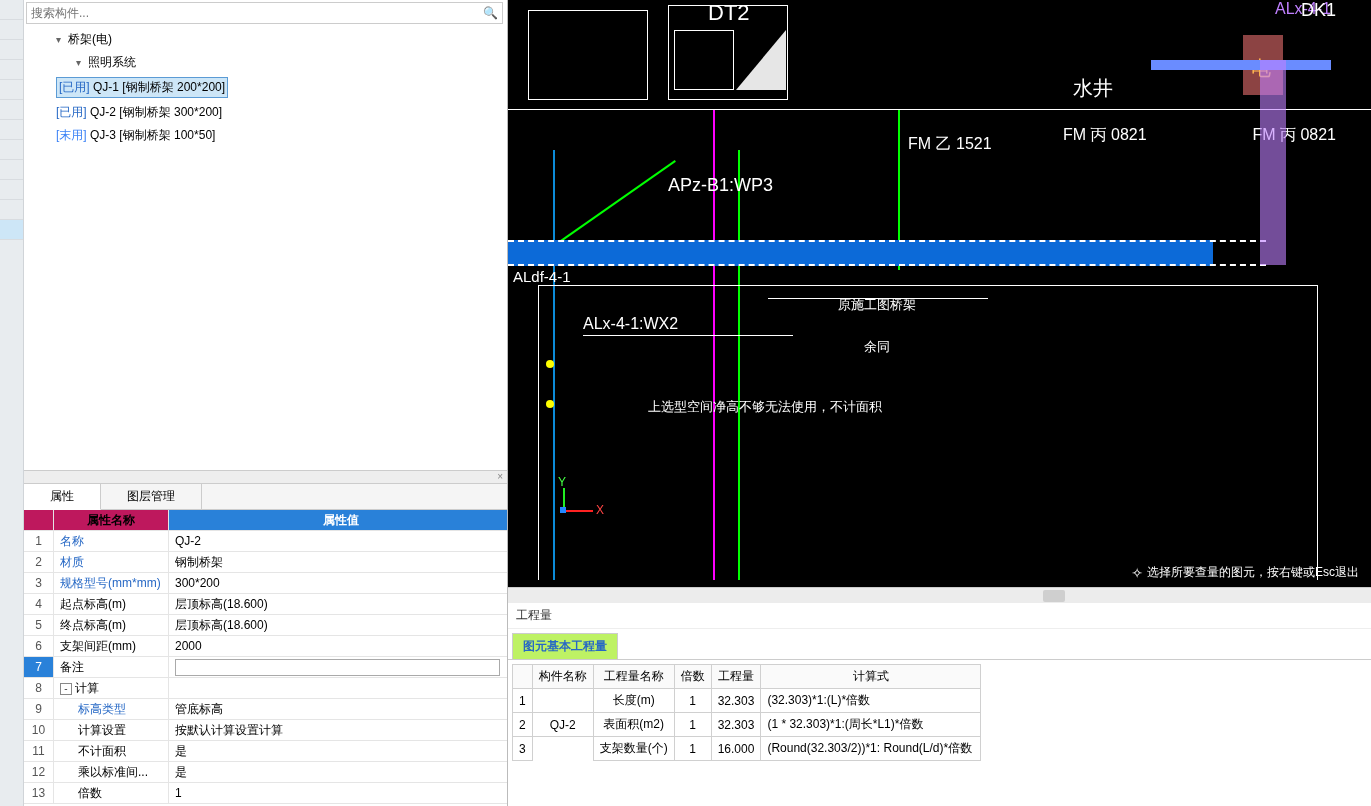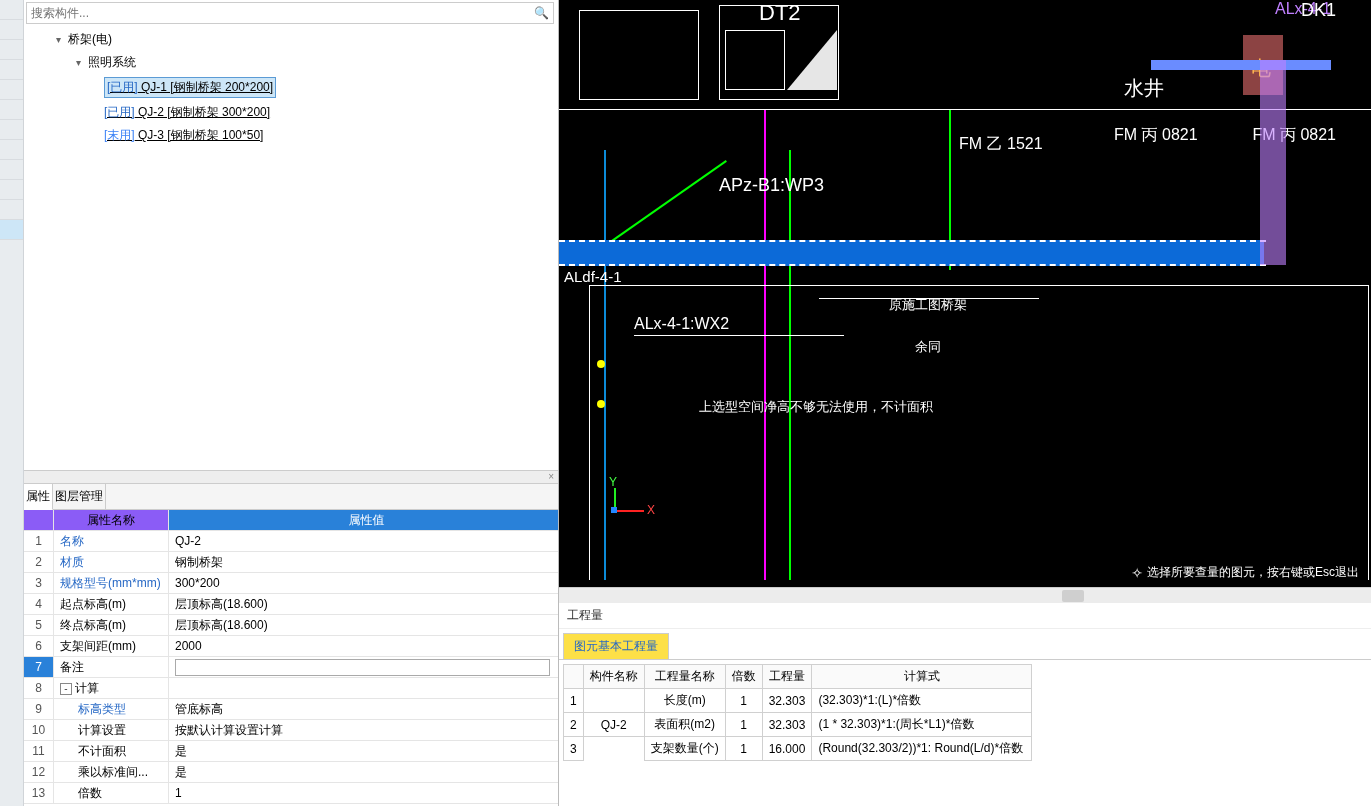--- a/index.html
+++ b/index.html
@@ -4,44 +4,44 @@
 <style>
 * { box-sizing: border-box; margin: 0; padding: 0; font-family: "Microsoft YaHei", sans-serif; }
 body { width: 1371px; height: 806px; display: flex; overflow: hidden; background: #fff; font-size: 12px; }
 
 
 .narrow-bar { width: 24px; background: #e8ecef; border-right: 1px solid #d0d4d8; display: flex; flex-direction: column; }
 .narrow-bar .nb-item { height: 20px; border-bottom: 1px solid #d8dce0; }
 .narrow-bar .nb-item.sel { background: #cde6f7; }
 
 
-.left-col { width: 535px; display: flex; flex-direction: column; border-right: 1px solid #bbb; }
+.left-col { width: 484px; display: flex; flex-direction: column; border-right: 1px solid #bbb; }
 .search-bar { display: flex; align-items: center; border: 1px solid #ccc; margin: 2px 4px 2px 2px; height: 22px; padding: 0 4px; }
 .search-bar input { flex: 1; border: none; outline: none; font-size: 12px; color: #888; }
 .search-bar .mag { color: #888; font-size: 12px; }
 .tree { flex: 1; overflow: auto; padding-top: 2px; }
 .tree-row { padding: 3px 0 3px 12px; display: flex; align-items: center; cursor: default; }
 .tree-row .tri { width: 10px; display: inline-block; color: #666; font-size: 10px; margin-right: 2px; }
 .tree-row .lbl { white-space: nowrap; }
 .tree-row.lvl1 { padding-left: 32px; }
 .tree-row.lvl2 { padding-left: 52px; }
-.tree-row.lvl3 { padding-left: 80px; text-decoration: underline; }
+.tree-row.lvl3 { padding-left: 32px; }
 .tree-row.sel .lbl { background: #cde6f7; border: 1px solid #5b9bd5; padding: 1px 2px; }
 .tag-used { color: #2668c5; }
 .tag-unused { color: #3b82f6; }
 
 
 .prop-handle { height: 14px; background: #eee; border-top: 1px solid #ccc; border-bottom: 1px solid #ccc; position: relative; }
 .prop-handle .x { position: absolute; right: 4px; top: 0; font-size: 10px; color: #888; }
 .prop-tabs { display: flex; border-bottom: 1px solid #ccc; background: #f5f5f5; }
-.prop-tab { padding: 4px 2px; font-size: 12px; border-right: 1px solid #ccc; cursor: default; }
+.prop-tab { padding: 4px 26px; font-size: 12px; border-right: 1px solid #ccc; cursor: default; }
 .prop-tab.active { background: #fff; border-bottom: 1px solid #fff; margin-bottom: -1px; }
 .prop-grid { height: 296px; overflow: auto; }
 .pg-row { display: flex; height: 21px; line-height: 21px; border-bottom: 1px solid #e5e5e5; }
-.pg-row.header { background: #8b5cf6; font-weight: normal; }
+.pg-row.header { background: #be185d; font-weight: bold; }
 .pg-row .idx { width: 30px; text-align: center; color: #555; border-right: 1px solid #e5e5e5; }
 .pg-row .idx.selidx { background: #2981d9; color: #fff; }
 .pg-row .name { width: 115px; padding-left: 6px; border-right: 1px solid #e5e5e5; overflow: hidden; text-overflow: ellipsis; white-space: nowrap; }
 .pg-row .val { flex: 1; padding-left: 6px; overflow: hidden; white-space: nowrap; }
 .pg-row.header .val { background: #2981d9; color: #fff; text-align: center; }
 .pg-row.header .name { text-align: center; padding-left: 0; }
 .pg-row.link .name { color: #2668c5; }
 .pg-row.editrow .val { background: #fff; }
 .pg-row.editrow .val .inp { border: 1px solid #aaa; width: 98%; height: 17px; padding: 0 2px; font-size: 12px; }
 .pg-row .tree-t { display: inline-block; width: 12px; text-align: center; border: 1px solid #888; line-height: 10px; height: 12px; margin-right: 3px; font-size: 10px; color: #444; }
@@ -52,21 +52,21 @@
 .canvas { flex: 1; background: #000; position: relative; overflow: hidden; color: #fff; }
 .canvas .hint { position: absolute; right: 12px; bottom: 6px; color: #fff; font-size: 12px; display: flex; align-items: center; gap: 4px; }
 .canvas .hint .cross { font-size: 14px; }
 .canvas-scroll-h-wrap { height: 16px; background: #ececec; border-top: 1px solid #ccc; display: flex; }
 .canvas-scroll-h { flex: 1; position: relative; }
 .canvas-scroll-h .thumb { position: absolute; left: 62%; width: 22px; top: 2px; height: 12px; background: #cfcfcf; border-radius: 2px; }
 
 .result-title { padding: 4px 8px; font-weight: normal; color: #333; border-bottom: 1px solid #eee; }
 .result-tabs { display: flex; padding: 0 4px; border-bottom: 1px solid #ccc; }
 .result-tab { padding: 4px 10px; border: 1px solid #ccc; border-bottom: none; margin-top: 4px; cursor: default; }
-.result-tab.active { color: #2668c5; background: #fde047; }
+.result-tab.active { color: #2668c5; background: #bef264; font-weight: bold; }
 .result-table { padding: 4px; height: 146px; }
 table { border-collapse: collapse; font-size: 12px; padding-left: 40px; }
 th, td { border: 1px solid #d0d0d0; padding: 3px 6px; text-align: center; }
 th { background: #fafafa; font-weight: normal; }
 td.left { text-align: left; }
 
 
 .cv { position: absolute; }
 .cv-text { font-family: "Yu Gothic", Arial; }
 </style>

